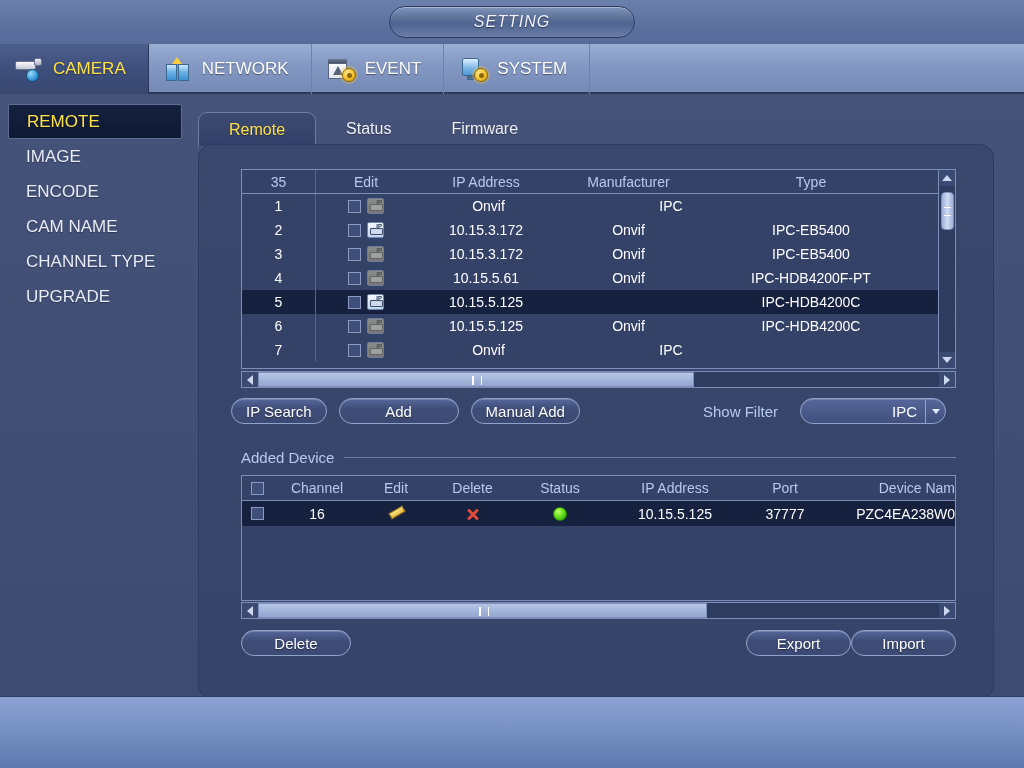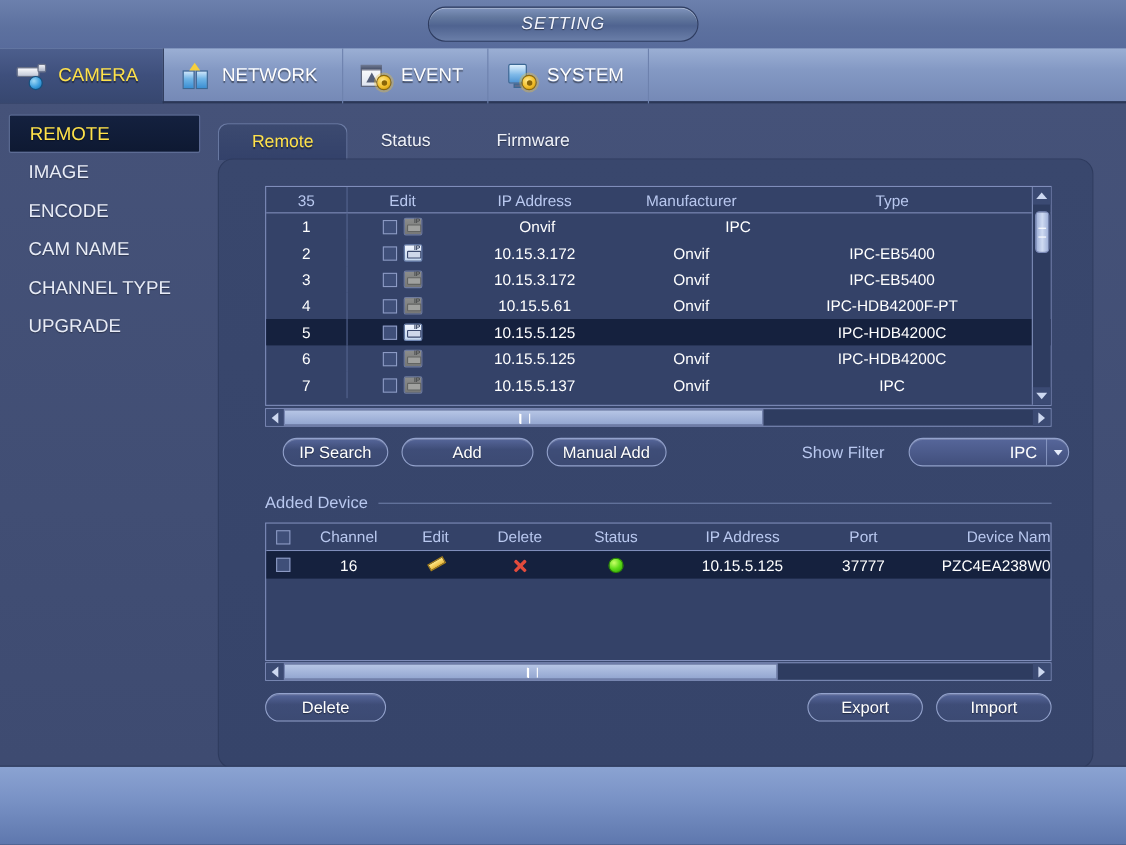--- a/index.html
+++ b/index.html
@@ -280,21 +280,21 @@
   .btn {
     display: inline-flex; align-items: center; justify-content: center;
     height: 26px; padding: 0 14px; border-radius: 13px;
     background: linear-gradient(180deg,#56669a 0%,#45548387 40%, #3c4a73 100%);
     border: 1px solid #93a2cc;
     color: #ffffff; font-size: 15px; cursor: pointer;
     text-shadow: 0 1px 1px rgba(0,0,0,0.45);
     box-shadow: inset 0 1px 0 rgba(255,255,255,0.18);
   }
   .btnrow1 {
-    position: absolute; left: 58px; top: 252px; width: 715px; height: 28px;
+    position: absolute; left: 32px; top: 252px; width: 715px; height: 28px;
     display: flex; align-items: center; gap: 12px;
   }
   .showfilter-label {
     margin-left: auto; color: #b9c8ef; font-size: 15px; margin-right: 10px;
   }
   .select {
     width: 146px; height: 26px; border-radius: 13px;
     background: linear-gradient(180deg,#56669a 0%,#414f7c 100%);
     border: 1px solid #93a2cc;
     display: flex; align-items: center; cursor: pointer;
@@ -365,21 +365,21 @@
     position: absolute; left: 42px; top: 457px; width: 715px; height: 17px;
     background: #2e3c60; border: 1px solid #7f8dba;
     display: flex; align-items: center;
   }
   .hs-thumb2 { width: 66%; }
 
   .btnrow2 {
     position: absolute; left: 42px; top: 484px; width: 715px; height: 28px;
     display: flex; align-items: center;
   }
-  .btnrow2 .right { margin-left: auto; display: flex; gap: 12px; }
+  .btnrow2 .right { margin-left: auto; display: flex; }
 
   
   .footer {
     position: absolute; left: 0; bottom: 0; width: 1024px; height: 72px;
     background: linear-gradient(180deg,#8ba3d2 0%,#7a93c6 40%,#5e77ad 100%);
     border-top: 1px solid #2d3a5c;
   }
 </style>
 </head>
 <body>
@@ -544,21 +544,20 @@
         <div class="c-man">Onvif</div>
         <div class="c-type">IPC-HDB4200C</div>
       </div>
 
       <div class="dt-row">
         <div class="c-num">7</div>
         <div class="c-edit">
           <span class="chk"></span>
           <span class="editico"></span>
         </div>
-        <div class="c-ip">10.15.5.137</div>
         <div class="c-man">Onvif</div>
         <div class="c-type">IPC</div>
       </div>
 
       <div class="vscroll">
         <div class="vs-up">
             <i></i>
           </div>
         <div class="vs-thumb"></div>
         <div class="vs-dn">

